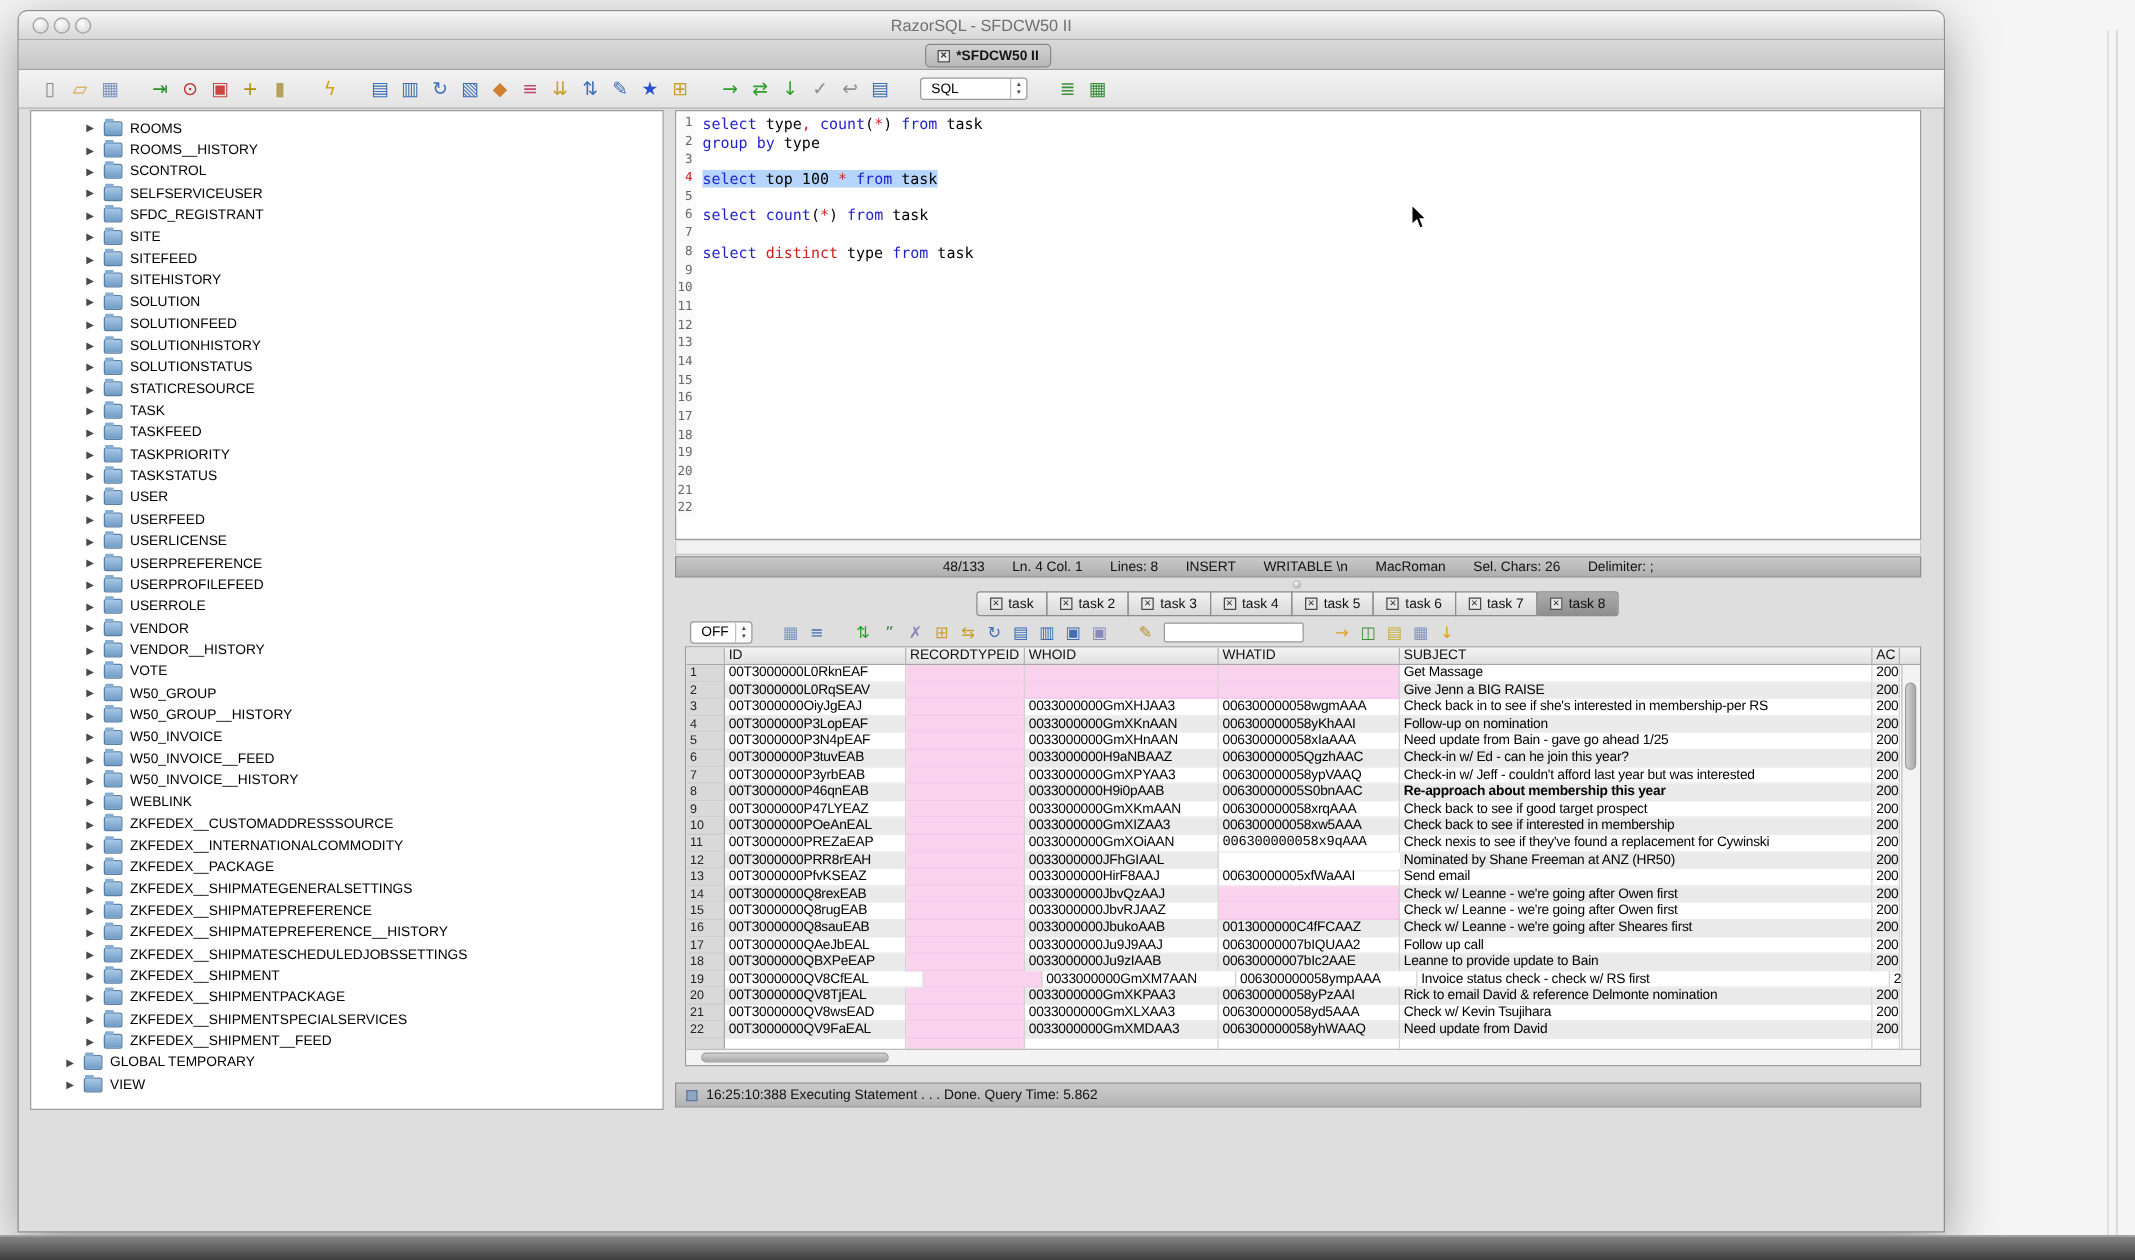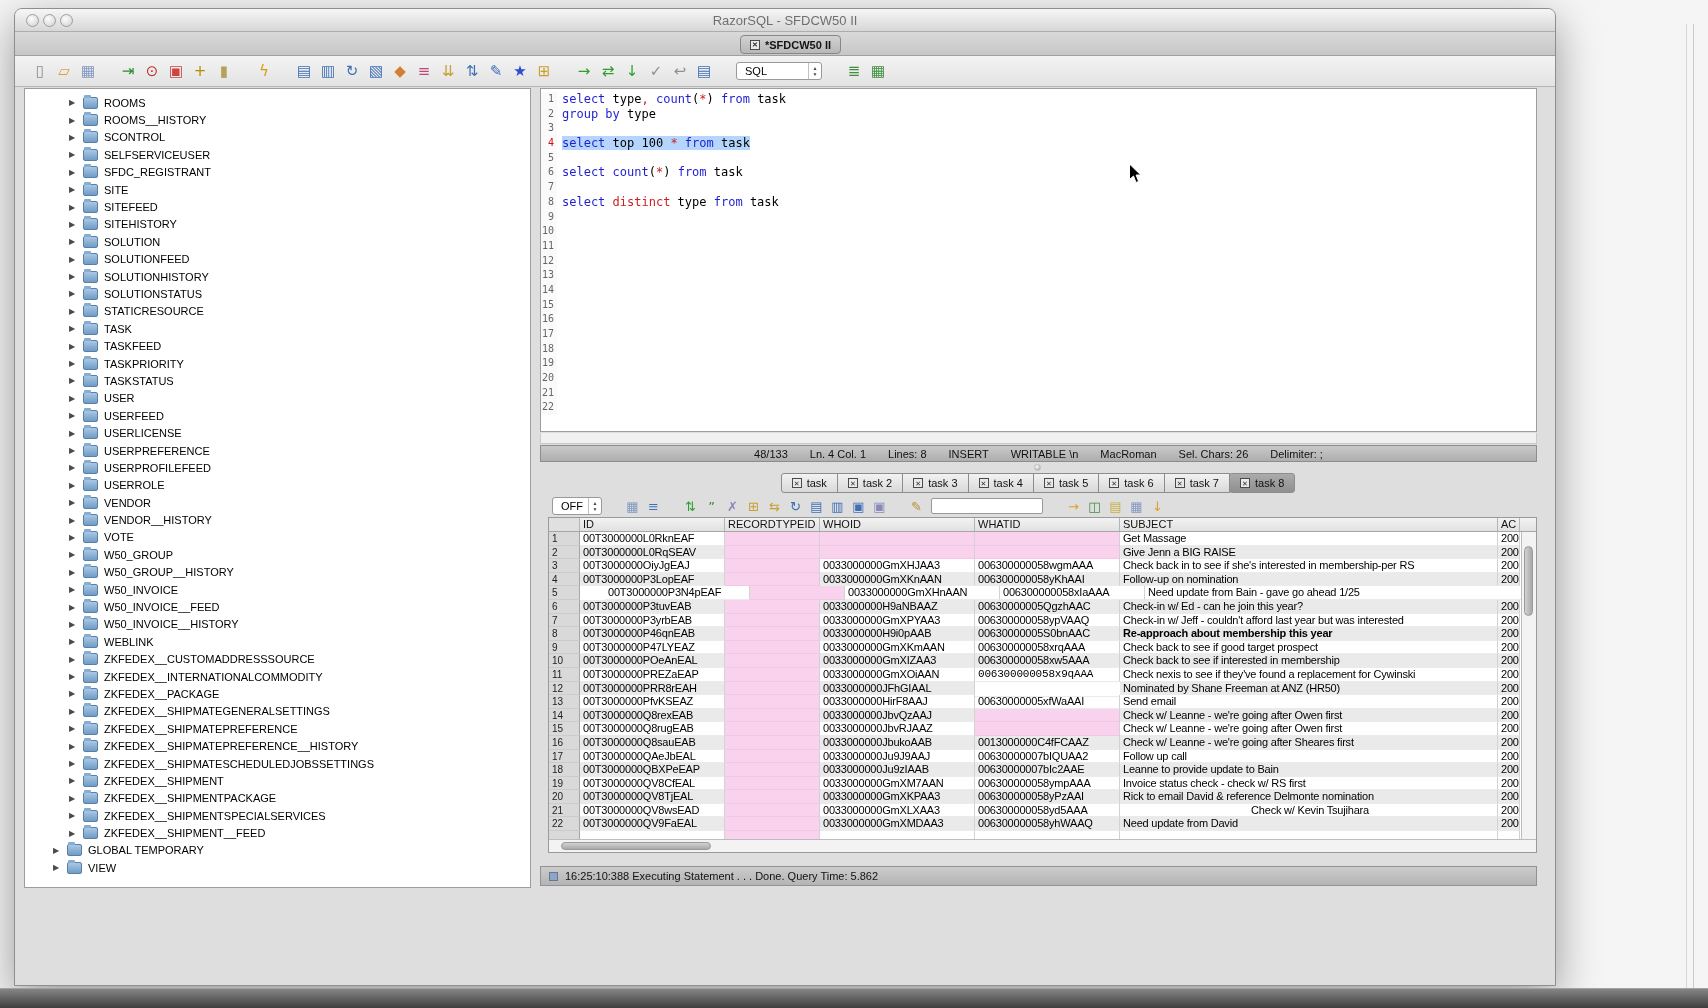--- a/index.html
+++ b/index.html
@@ -629,21 +629,21 @@
         <span class="c-num">4</span>
         <span class="g-cell alt" style="width: 145px;">00T3000000P3LopEAF</span>
         <span class="g-cell pink" style="width: 95px;"></span>
         <span class="g-cell alt" style="width: 155px;">0033000000GmXKnAAN</span>
         <span class="g-cell alt" style="width: 145px;">006300000058yKhAAI</span>
         <span class="g-cell alt" style="width: 378px;">Follow-up on nomination</span>
         <span class="g-cell alt" style="width: 22px;">200</span>
       </div>
       <div class="g-row">
         <span class="c-num">5</span>
-        <span class="g-cell" style="width: 145px; margin-left: 25px;">00T3000000P3N4pEAF</span>
+        <span class="g-cell" style="width: 145px;">00T3000000P3N4pEAF</span>
         <span class="g-cell pink" style="width: 95px;"></span>
         <span class="g-cell" style="width: 155px;">0033000000GmXHnAAN</span>
         <span class="g-cell" style="width: 145px;">006300000058xIaAAA</span>
         <span class="g-cell" style="width: 378px;">Need update from Bain - gave go ahead 1/25</span>
         <span class="g-cell" style="width: 22px;">200</span>
       </div>
       <div class="g-row">
         <span class="c-num">6</span>
         <span class="g-cell alt" style="width: 145px;">00T3000000P3tuvEAB</span>
         <span class="g-cell pink" style="width: 95px;"></span>
@@ -755,21 +755,21 @@
         <span class="c-num">18</span>
         <span class="g-cell alt" style="width: 145px;">00T3000000QBXPeEAP</span>
         <span class="g-cell pink" style="width: 95px;"></span>
         <span class="g-cell alt" style="width: 155px;">0033000000Ju9zIAAB</span>
         <span class="g-cell alt" style="width: 145px;">00630000007bIc2AAE</span>
         <span class="g-cell alt" style="width: 378px;">Leanne to provide update to Bain</span>
         <span class="g-cell alt" style="width: 22px;">200</span>
       </div>
       <div class="g-row">
         <span class="c-num">19</span>
-        <span class="g-cell" style="width: 145px;">00T3000000QV8CfEAL</span>
+        <span class="g-cell" style="width: 159px;">00T3000000QV8CfEAL</span>
         <span class="g-cell pink" style="width: 95px;"></span>
         <span class="g-cell" style="width: 155px;">0033000000GmXM7AAN</span>
         <span class="g-cell" style="width: 145px;">006300000058ympAAA</span>
         <span class="g-cell" style="width: 378px;">Invoice status check - check w/ RS first</span>
         <span class="g-cell" style="width: 22px;">200</span>
       </div>
       <div class="g-row">
         <span class="c-num">20</span>
         <span class="g-cell alt" style="width: 145px;">00T3000000QV8TjEAL</span>
         <span class="g-cell pink" style="width: 95px;"></span>
@@ -777,21 +777,21 @@
         <span class="g-cell alt" style="width: 145px;">006300000058yPzAAI</span>
         <span class="g-cell alt" style="width: 378px;">Rick to email David &amp; reference Delmonte nomination</span>
         <span class="g-cell alt" style="width: 22px;">200</span>
       </div>
       <div class="g-row">
         <span class="c-num">21</span>
         <span class="g-cell" style="width: 145px;">00T3000000QV8wsEAD</span>
         <span class="g-cell pink" style="width: 95px;"></span>
         <span class="g-cell" style="width: 155px;">0033000000GmXLXAA3</span>
         <span class="g-cell" style="width: 145px;">006300000058yd5AAA</span>
-        <span class="g-cell" style="width: 378px; text-align: center;">Check w/ Kevin Tsujihara</span>
+        <span class="g-cell" style="width: 378px;">Check w/ Kevin Tsujihara</span>
         <span class="g-cell" style="width: 22px;">200</span>
       </div>
       <div class="g-row">
         <span class="c-num">22</span>
         <span class="g-cell alt" style="width: 145px;">00T3000000QV9FaEAL</span>
         <span class="g-cell pink" style="width: 95px;"></span>
         <span class="g-cell alt" style="width: 155px;">0033000000GmXMDAA3</span>
         <span class="g-cell alt" style="width: 145px;">006300000058yhWAAQ</span>
         <span class="g-cell alt" style="width: 378px;">Need update from David</span>
         <span class="g-cell alt" style="width: 22px;">200</span>

